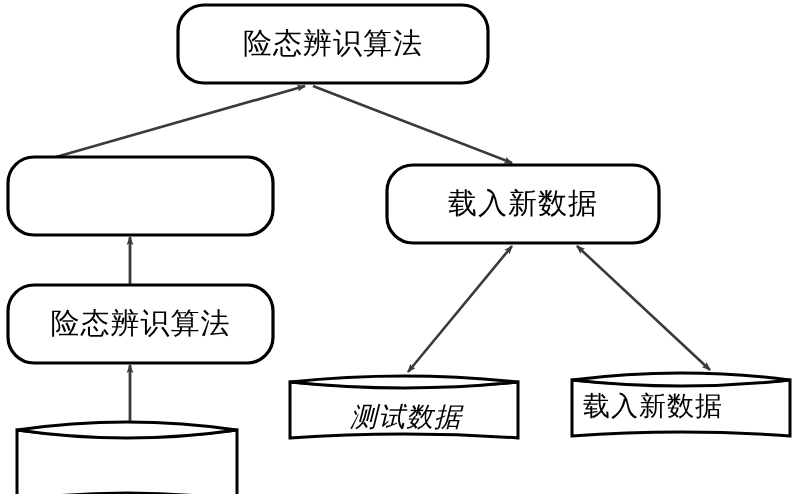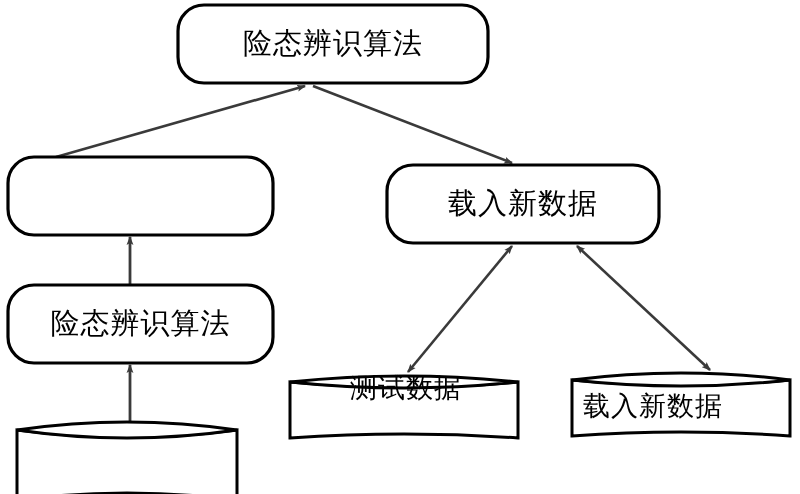--- a/index.html
+++ b/index.html
@@ -96,17 +96,17 @@
   </svg>
 
   <div class="node-label lbl-process" style="left:178px; top:5px; width:310px; height:78px;">险态辨识算法</div>
 
 
   <div class="node-label lbl-process" style="left:387px; top:165px; width:272px; height:78px;">载入新数据</div>
 
   <div class="node-label lbl-process" style="left:8px; top:285px; width:265px; height:78px;">险态辨识算法</div>
 
 
-  <div class="node-label lbl-store" style="left:290px; top:363px; width:232px; height:50px;">测试数据</div>
+  <div class="node-label lbl-store" style="left:290px; top:392px; width:232px; height:50px;font-style:italic;">测试数据</div>
 
   <div class="node-label lbl-store" style="left:544px; top:384px; width:218px; height:43px;font-family:Liberation Serif, serif;">载入新数据</div>
 
 </div>
 
 </body></html>

